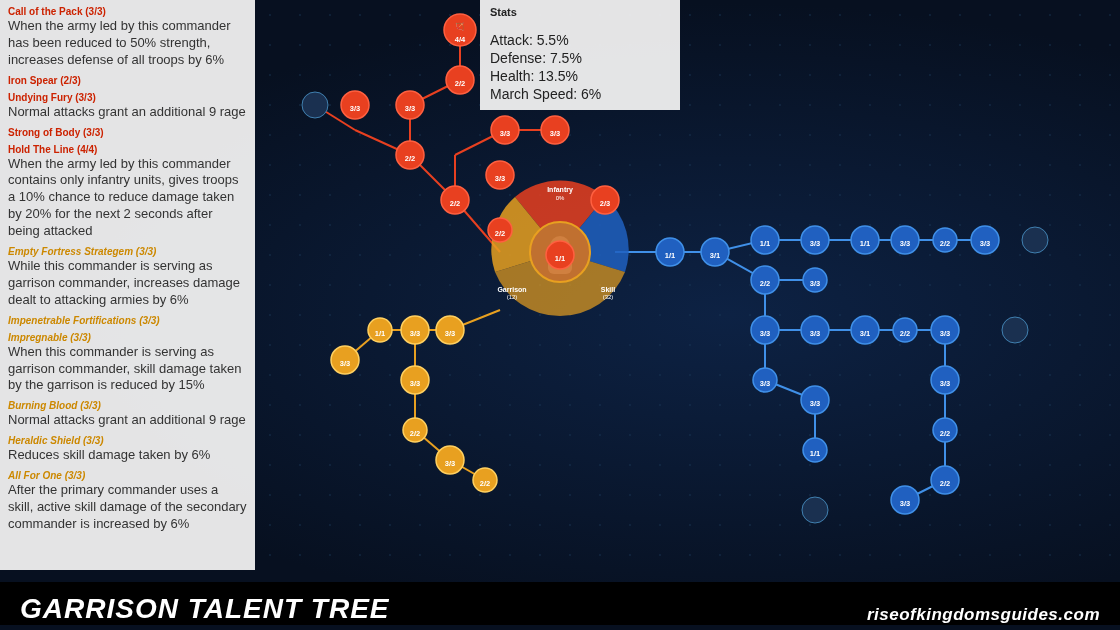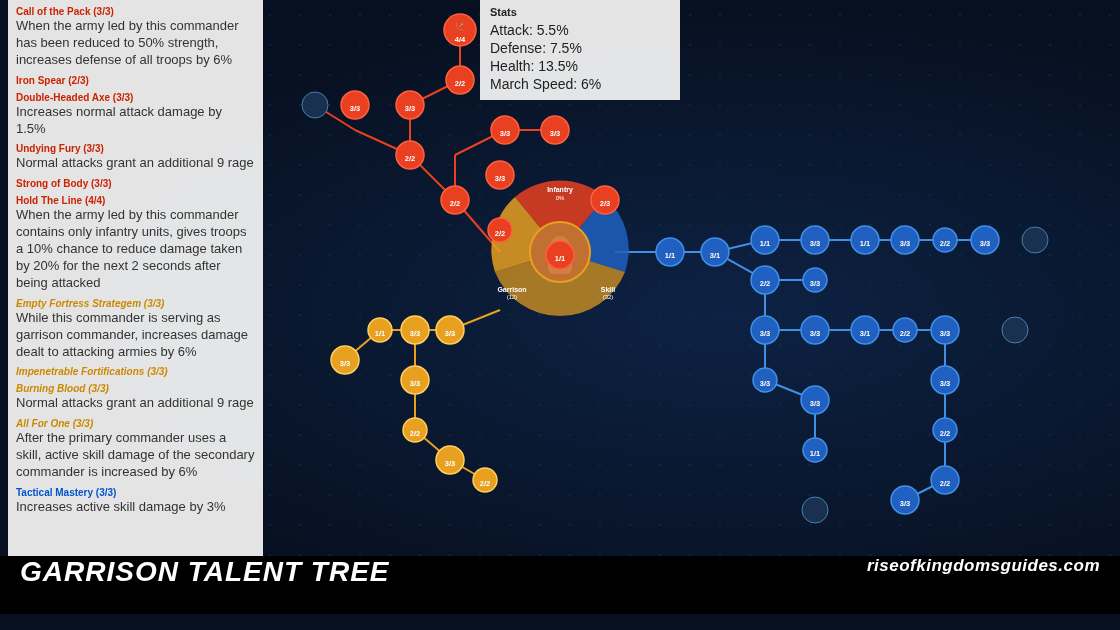--- a/index.html
+++ b/index.html
@@ -17,21 +17,21 @@
       position: absolute;
       top: 0; left: 0;
       width: 1120px;
       height: 630px;
       background: radial-gradient(ellipse at 65% 50%, #0d2244 0%, #071020 70%);
     }
 
     
     #left-panel {
       position: absolute;
-      top: 0; left: 8px;
+      top: 0; left: 0;
       width: 255px;
       height: 570px;
       background: rgba(240, 240, 240, 0.95);
       overflow-y: auto;
       padding: 6px 8px;
       font-size: 10px;
       color: #222;
     }
 
     .skill-entry {
@@ -61,39 +61,39 @@
       left: 480px;
       width: 200px;
       background: rgba(240, 240, 240, 0.95);
       padding: 6px 10px;
       font-size: 10px;
       color: #222;
     }
 
     .stats-title {
       font-weight: bold;
-      margin-bottom: 4px;
+      margin-bottom: 14px;
       font-size: 11px;
     }
 
     .stats-row {
       margin-bottom: 2px;
       font-size: 14px;
     }
 
     
     #bottom-bar {
       position: absolute;
-      bottom: 16px;
+      bottom: 5px;
       left: 0;
       width: 1120px;
-      height: 58px;
+      height: 43px;
       background: #000;
       display: flex;
-      align-items: flex-start;
+      align-items: flex-end;
       justify-content: space-between;
       padding: 0 20px;
     }
 
     #bottom-title {
       font-size: 28px;
       font-weight: bold;
       color: #fff;
       font-style: italic;
       text-transform: uppercase;
@@ -375,52 +375,52 @@
 
 <div id="left-panel">
   <div class="skill-entry">
     <div class="skill-title red">Call of the Pack (3/3)</div>
     <div class="skill-desc">When the army led by this commander has been reduced to 50% strength, increases defense of all troops by 6%</div>
   </div>
   <div class="skill-entry">
     <div class="skill-title red">Iron Spear (2/3)</div>
   </div>
   <div class="skill-entry">
-    <div class="skill-title red">Double-Headed Axe (3/3)</div>
-    <div class="skill-desc">Increases normal attack damage by 1.5%</div>
-  </div>
-  <div class="skill-entry">
     <div class="skill-title red">Undying Fury (3/3)</div>
     <div class="skill-desc">Normal attacks grant an additional 9 rage</div>
   </div>
   <div class="skill-entry">
     <div class="skill-title red">Strong of Body (3/3)</div>
   </div>
   <div class="skill-entry">
     <div class="skill-title red">Hold The Line (4/4)</div>
     <div class="skill-desc">When the army led by this commander contains only infantry units, gives troops a 10% chance to reduce damage taken by 20% for the next 2 seconds after being attacked</div>
   </div>
   <div class="skill-entry">
     <div class="skill-title yellow">Empty Fortress Strategem (3/3)</div>
     <div class="skill-desc">While this commander is serving as garrison commander, increases damage dealt to attacking armies by 6%</div>
   </div>
   <div class="skill-entry">
     <div class="skill-title yellow">Impenetrable Fortifications (3/3)</div>
   </div>
   <div class="skill-entry">
+    <div class="skill-title yellow">Impregnable (3/3)</div>
+    <div class="skill-desc">When this commander is serving as garrison commander, skill damage taken by the garrison is reduced by 15%</div>
+  </div>
+  <div class="skill-entry">
     <div class="skill-title yellow">Burning Blood (3/3)</div>
     <div class="skill-desc">Normal attacks grant an additional 9 rage</div>
   </div>
   <div class="skill-entry">
+    <div class="skill-title yellow">Heraldic Shield (3/3)</div>
+    <div class="skill-desc">Reduces skill damage taken by 6%</div>
+  </div>
+  <div class="skill-entry">
     <div class="skill-title yellow">All For One (3/3)</div>
     <div class="skill-desc">After the primary commander uses a skill, active skill damage of the secondary commander is increased by 6%</div>
-  </div>
-  <div class="skill-entry">
-    <div class="skill-title blue">Tactical Mastery (3/3)</div>
-    <div class="skill-desc">Increases active skill damage by 3%</div>
   </div>
 
 </div>
 
 <div id="bottom-bar">
   <div id="bottom-title">Garrison Talent Tree</div>
   <div id="bottom-site">riseofkingdomsguides.com</div>
 </div>
 
 </body></html>

